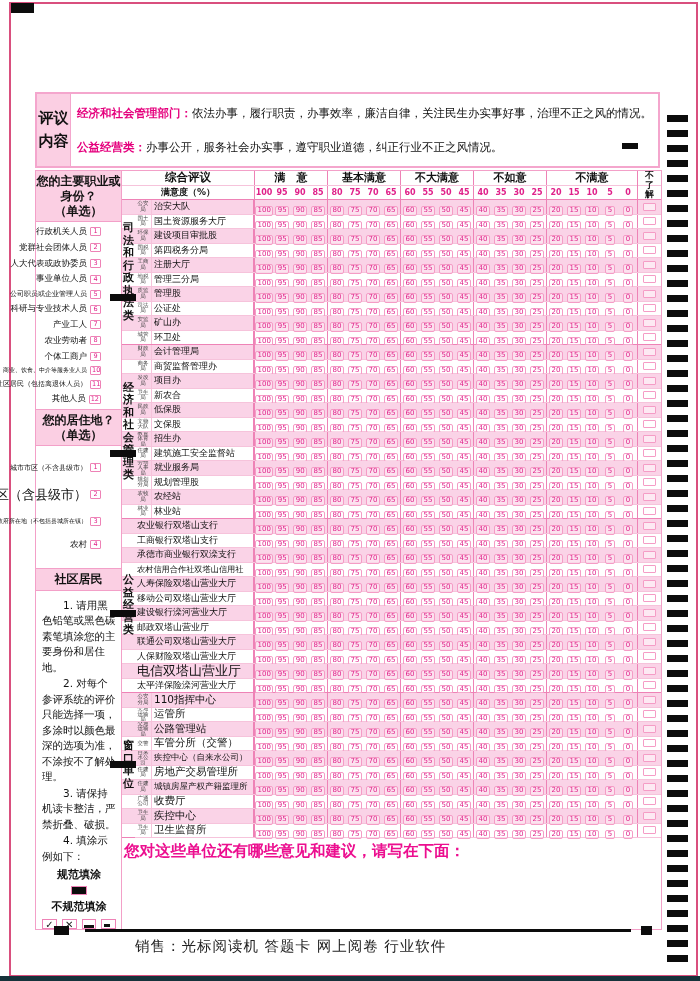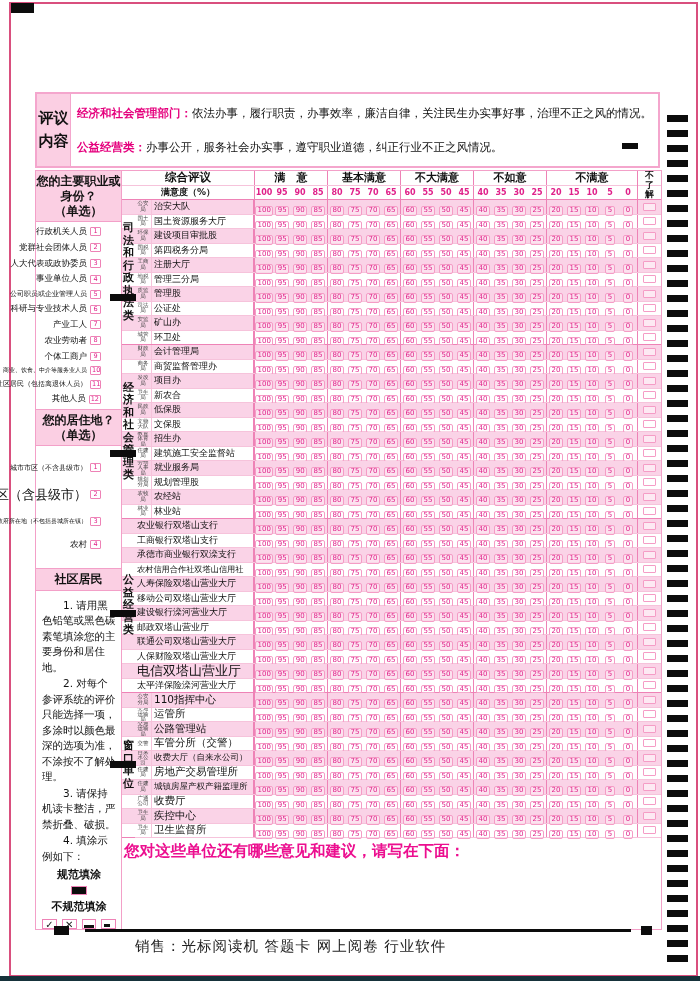--- a/index.html
+++ b/index.html
@@ -1700,21 +1700,21 @@
               <div class="slot"><span class="bubble">10</span></div>
               <div class="slot"><span class="bubble">5</span></div>
               <div class="slot"><span class="bubble">0</span></div>
             </div>
             <div class="unk-cell">
               <span class="unk-box"></span>
             </div>
           </div>
           <div class="trow pink">
             <div class="pref">自来水公司</div>
-            <div class="uname" style="font-size: 8.5px;">收费大厅（自来水公司）</div>
+            <div class="uname" style="font-size: 8.5px;">疾控中心（自来水公司）</div>
             <div class="bg g1">
               <div class="slot"><span class="bubble">100</span></div>
               <div class="slot"><span class="bubble">95</span></div>
               <div class="slot"><span class="bubble">90</span></div>
               <div class="slot"><span class="bubble">85</span></div>
             </div>
             <div class="bg g2">
               <div class="slot"><span class="bubble">80</span></div>
               <div class="slot"><span class="bubble">75</span></div>
               <div class="slot"><span class="bubble">70</span></div>

